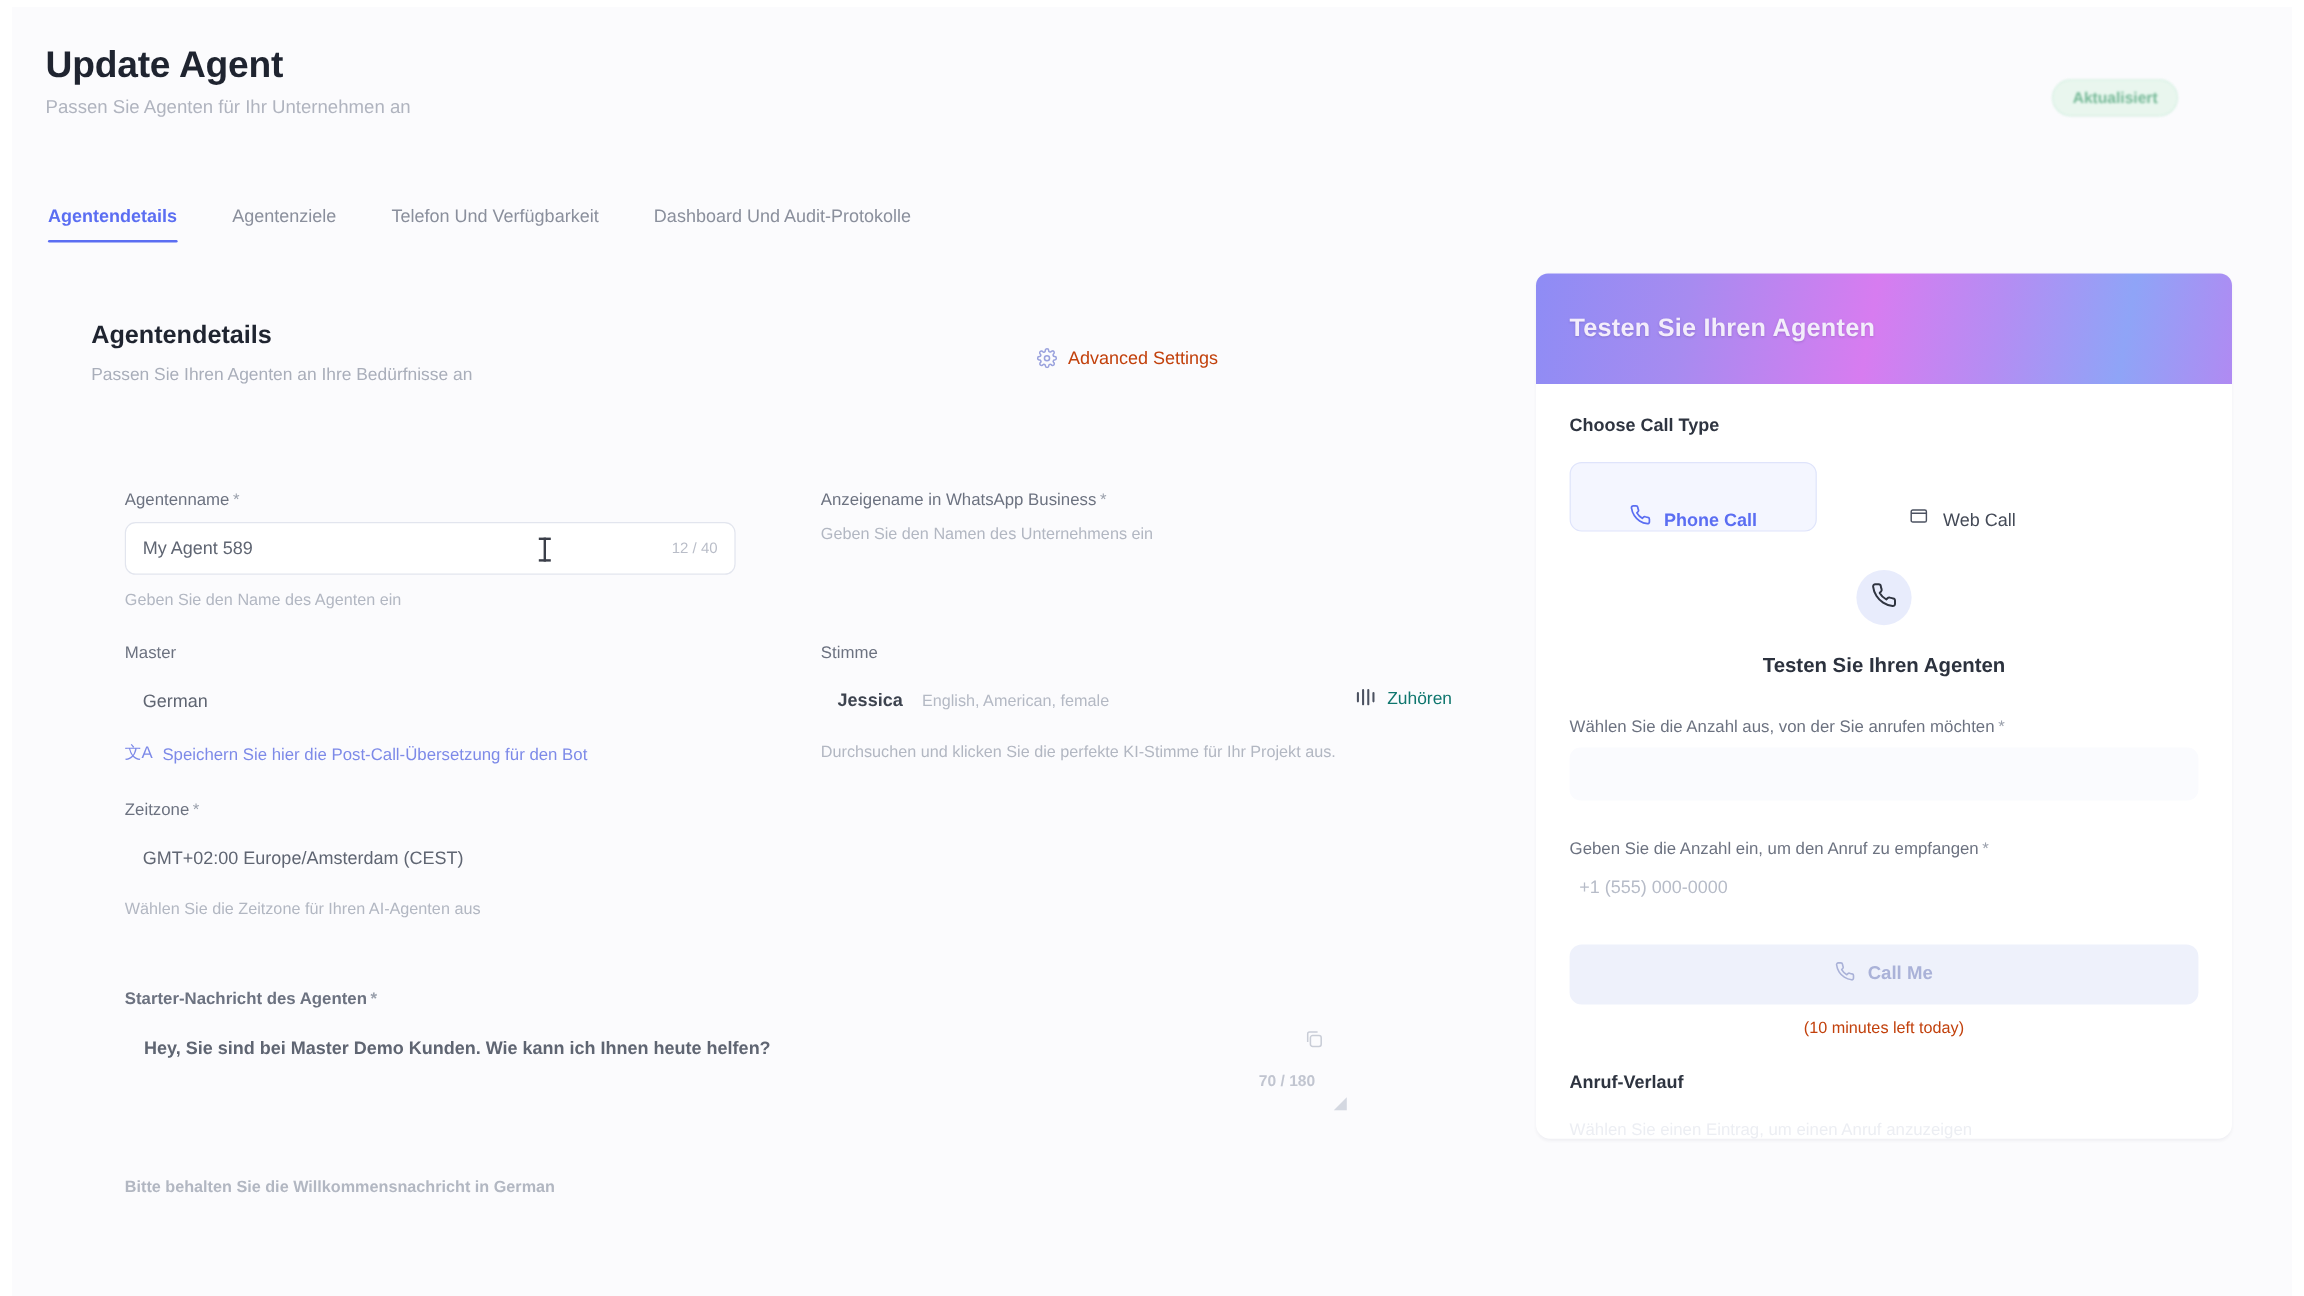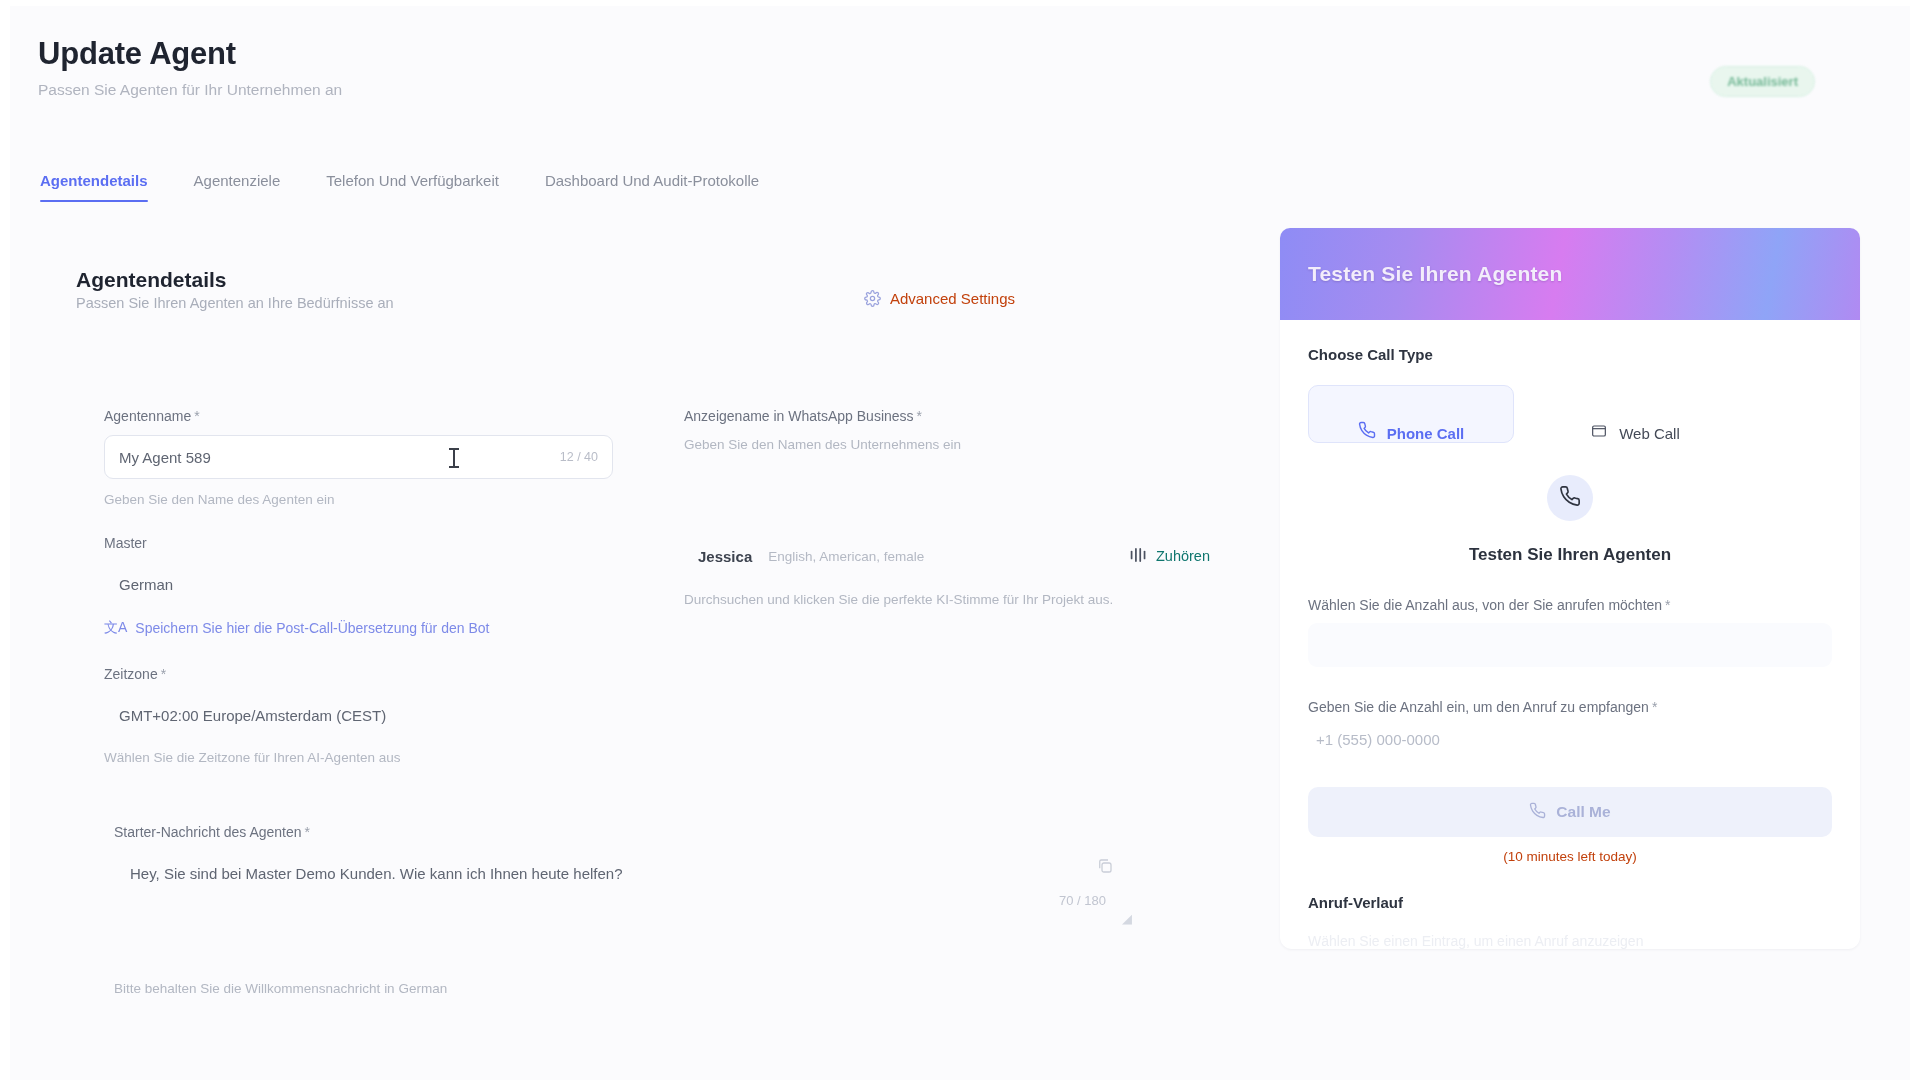--- a/index.html
+++ b/index.html
@@ -61,21 +61,21 @@
   }
   .tab.active { color: #5b6ef2; font-weight: 600; }
   .tab.active::after {
     content: ""; position: absolute; left: 0; right: 0; bottom: 0;
     height: 2.5px; background: #5b6ef2; border-radius: 2px;
   }
 
   
   .form-col { position: absolute; left: 28px; top: 262px; width: 1180px; }
   .section-title { font-size: 21px; font-weight: 700; color: #1f2430; padding-left: 38px; }
-  .section-sub { margin-top: 3px; font-size: 14.5px; color: #a9aeba; padding-left: 38px; }
+  .section-sub { margin-top: 13px; font-size: 14.5px; color: #a9aeba; padding-left: 38px; }
 
   .adv-settings {
     position: absolute; right: 203px; top: 22px;
     display: flex; align-items: center; gap: 9px;
     color: #c2410c; font-size: 15px; cursor: pointer;
   }
   .adv-settings .gear { width: 17px; height: 17px; display: block; }
 
   .grid {
     position: absolute; left: 66px; top: 140px; width: 1120px;
@@ -119,21 +119,21 @@
   }
   .voice-name { font-size: 15px; font-weight: 700; color: #3d434f; }
   .voice-meta { font-size: 13.5px; color: #b4b9c4; margin-left: 16px; }
   .listen {
     margin-left: auto; display: flex; align-items: center; gap: 8px;
     font-size: 14.5px; color: #0f766e; cursor: pointer;
   }
 
   
   .fullwide { position: absolute; left: 66px; top: 398px; width: 1120px; }
-  .starter   { position: absolute; left: 76px; top: 556px; width: 1160px; }
+  .starter   { position: absolute; left: 66px; top: 556px; width: 1160px; font-weight: bold; }
   .textarea-box {
     position: relative; width: 1140px; height: 100px; padding: 14px 16px;
   }
   .textarea-val { font-size: 15px; color: #5f6572; }
   .ta-tools { position: absolute; right: 140px; top: 6px; color: #c9cdd7; }
   .ta-counter { position: absolute; right: 148px; top: 42px; font-size: 13px; color: #c1c5d0; }
   .ta-resize { position: absolute; right: 122px; top: 60px; color: #d4d8e1; font-size: 13px; }
 
   
   .test-panel {
@@ -250,20 +250,21 @@
           <div class="input-box ghost">
             <span class="input-val soft">German</span>
           </div>
           <div class="link-row">
             <span class="translate-ico">文A</span>
             <span class="soft">Speichern Sie hier die Post-Call-Übersetzung für den Bot</span>
           </div>
         </div>
 
         <div class="field" style="margin-top:22px;">
+          <div class="field-label soft">Stimme</div>
           <div class="voice-row">
             <span class="voice-name">Jessica</span>
             <span class="voice-meta soft">English, American, female</span>
             <span class="listen">
               <span>
                 <svg viewBox="0 0 22 16" width="19" height="14" stroke="#4b5160" stroke-width="2" stroke-linecap="round">
                   <line x1="3" y1="4" x2="3" y2="12"></line>
                   <line x1="8" y1="1" x2="8" y2="15"></line>
                   <line x1="13" y1="1" x2="13" y2="15"></line>
                   <line x1="18" y1="4" x2="18" y2="12"></line>

